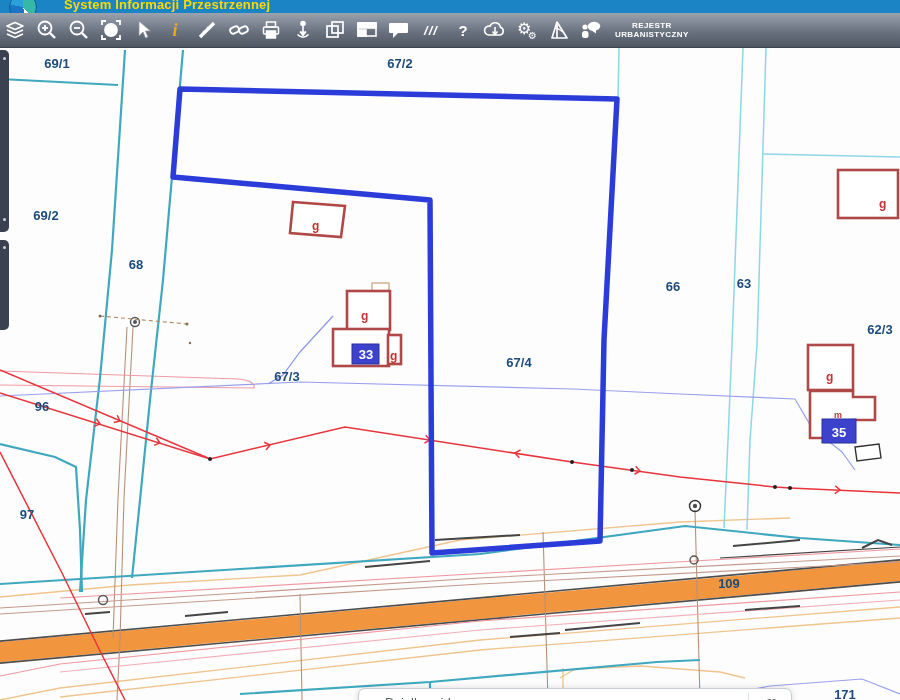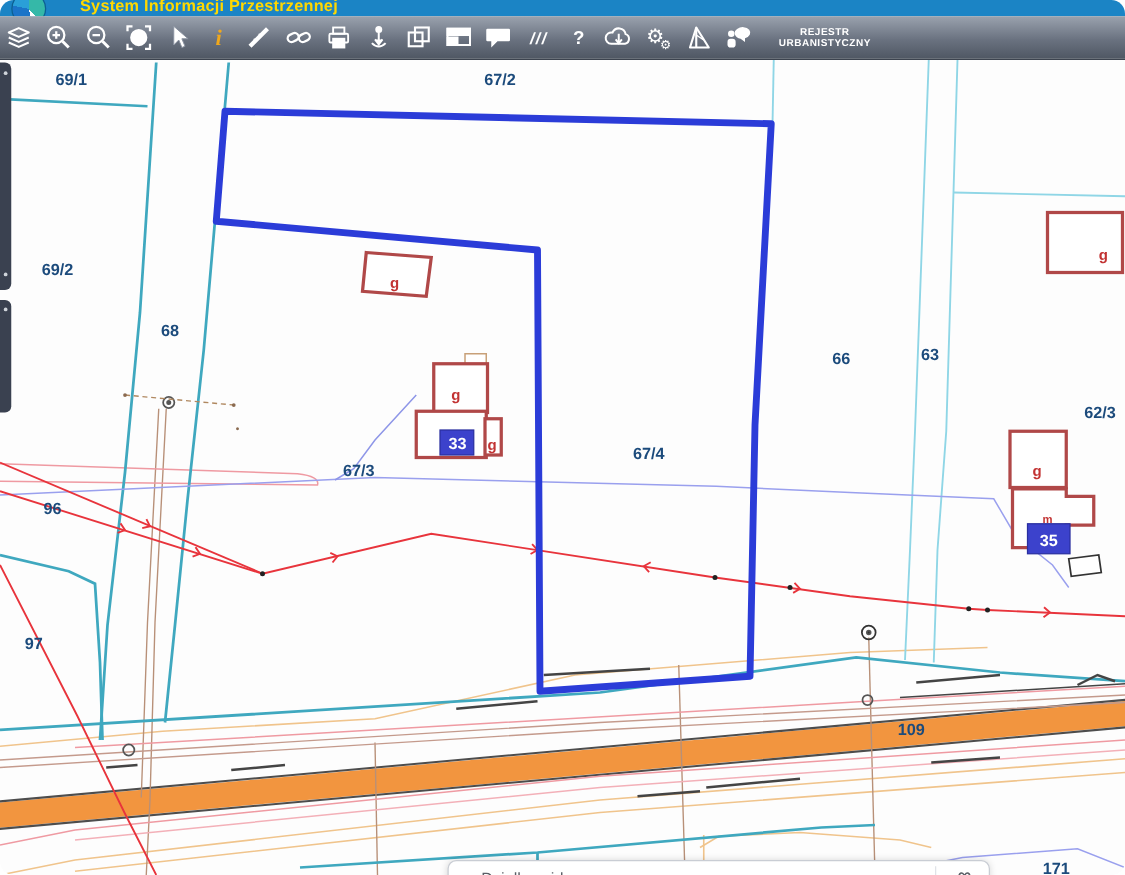--- a/index.html
+++ b/index.html
@@ -1,35 +1,35 @@
 <!DOCTYPE html>
 <html><head>
 <meta charset="utf-8">
 <style>
   html,body{margin:0;padding:0;}
   body{width:900px;height:700px;overflow:hidden;background:#fff;font-family:"Liberation Sans",sans-serif;position:relative;}
-  #stage{position:absolute;inset:0;width:900px;height:700px;overflow:hidden;background:#fdfdfd;border-radius:11px;}
+  #stage{position:absolute;inset:0;width:900px;height:700px;overflow:hidden;background:#fdfdfd;}
 
   
   #titlebar{position:absolute;left:0;top:0;width:900px;height:13px;background:#1b84c5;overflow:hidden;z-index:30;}
   #logo{position:absolute;left:9px;top:-7px;width:26px;height:26px;border-radius:50%;
         background:conic-gradient(#35b8a8 0 38%,#ffffff 38% 46%,#1b74c8 46% 78%,#2a9fd8 78% 100%);
         border:1px solid #0d5f92;}
   #app-title{position:absolute;left:64px;top:-3px;font-size:13px;font-weight:bold;color:#ffd800;white-space:nowrap;letter-spacing:.2px;}
 
   
   #toolbar{position:absolute;left:0;top:13px;width:900px;height:35px;
            background:linear-gradient(#9aa2ae,#6a7280 55%,#4f5763);
            border-bottom:1px solid #3c434e;display:flex;align-items:center;gap:4px;padding-left:1px;box-sizing:border-box;z-index:30;}
   .tbtn{width:28px;height:30px;display:flex;align-items:center;justify-content:center;flex:0 0 auto;cursor:pointer;}
   .tbtn svg{display:block;}
   .tglyph{color:#fff;font-weight:bold;font-size:15px;line-height:1;}
   .tglyph.info{color:#f0a81c;font-style:italic;font-size:18px;font-family:"Liberation Serif",serif;}
   .tglyph.hatch{font-style:italic;font-size:13px;letter-spacing:1px;}
-  #register-btn{margin-left:8px;color:#fff;font-size:8px;font-weight:bold;text-align:center;line-height:9px;letter-spacing:.4px;cursor:pointer;padding:2px 6px;}
+  #register-btn{color:#fff;font-size:8px;font-weight:bold;text-align:center;line-height:9px;letter-spacing:.4px;cursor:pointer;padding:2px 6px;}
 
   
   .side-bar{position:absolute;left:0;width:9px;background:#3a4150;border-radius:0 5px 5px 0;z-index:20;}
   #side-bar-1{top:50px;height:182px;}
   #side-bar-2{top:240px;height:90px;}
   .side-dot{position:absolute;left:3px;width:3px;height:3px;border-radius:50%;background:#cfd4da;}
 
   
   #map-wrap{position:absolute;left:0;top:48px;width:900px;height:652px;}
   #map-svg{position:absolute;left:0;top:0;}

